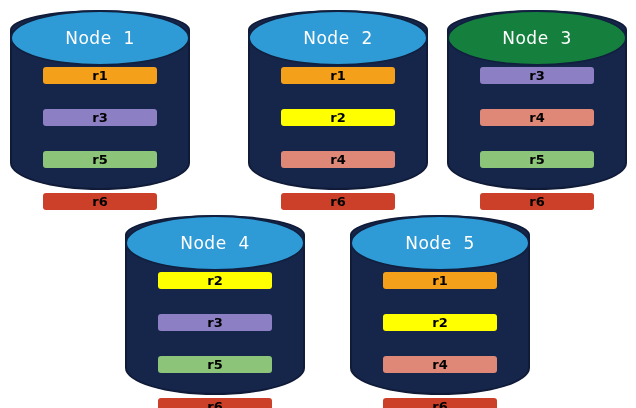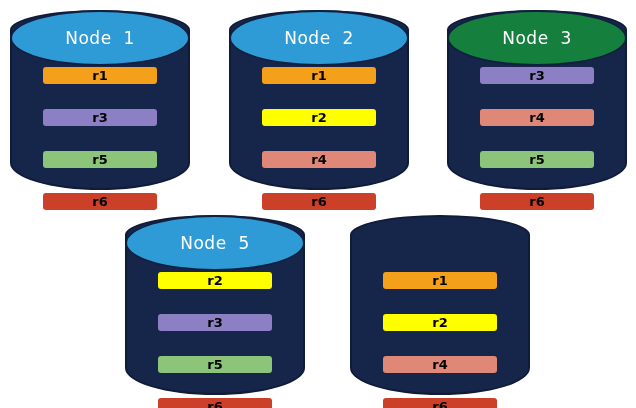--- a/index.html
+++ b/index.html
@@ -109,21 +109,21 @@
           <span class="row-label">r3</span>
         </div>
         <div class="row-bar" style="background: rgb(140, 196, 121);">
           <span class="row-label">r5</span>
         </div>
         <div class="row-bar" style="background: rgb(204, 63, 40);">
           <span class="row-label">r6</span>
         </div>
       </div>
     </div>
-    <div class="node" style="left: 229px; top: 10px; width: 180px; height: 180px;">
+    <div class="node" style="left: 248px; top: 10px; width: 180px; height: 180px;">
       <div class="node-body" style="background: rgb(22, 37, 74); border-color: rgb(16, 27, 56);"></div>
       <div class="node-top" style="background: rgb(46, 155, 214);">
         <div class="node-title">Node  2</div>
       </div>
       <div class="node-rows">
         <div class="row-bar" style="background: rgb(245, 160, 26);">
           <span class="row-label">r1</span>
         </div>
         <div class="row-bar" style="background: rgb(255, 255, 0);">
           <span class="row-label">r2</span>
@@ -152,39 +152,42 @@
           <span class="row-label">r5</span>
         </div>
         <div class="row-bar" style="background: rgb(204, 63, 40);">
           <span class="row-label">r6</span>
         </div>
       </div>
     </div>
     <div class="node" style="left: 125px; top: 215px; width: 180px; height: 180px;">
       <div class="node-body" style="background: rgb(22, 37, 74); border-color: rgb(16, 27, 56);"></div>
       <div class="node-top" style="background: rgb(46, 155, 214);">
-        <div class="node-title">Node  5</div>
+        <div class="node-title">Node  4</div>
       </div>
       <div class="node-rows">
         <div class="row-bar" style="background: rgb(255, 255, 0);">
           <span class="row-label">r2</span>
         </div>
         <div class="row-bar" style="background: rgb(140, 127, 196);">
           <span class="row-label">r3</span>
         </div>
         <div class="row-bar" style="background: rgb(140, 196, 121);">
           <span class="row-label">r5</span>
         </div>
         <div class="row-bar" style="background: rgb(204, 63, 40);">
           <span class="row-label">r6</span>
         </div>
       </div>
     </div>
     <div class="node" style="left: 350px; top: 215px; width: 180px; height: 180px;">
       <div class="node-body" style="background: rgb(22, 37, 74); border-color: rgb(16, 27, 56);"></div>
+      <div class="node-top" style="background: rgb(46, 155, 214);">
+        <div class="node-title">Node  5</div>
+      </div>
       <div class="node-rows">
         <div class="row-bar" style="background: rgb(245, 160, 26);">
           <span class="row-label">r1</span>
         </div>
         <div class="row-bar" style="background: rgb(255, 255, 0);">
           <span class="row-label">r2</span>
         </div>
         <div class="row-bar" style="background: rgb(224, 136, 120);">
           <span class="row-label">r4</span>
         </div>

